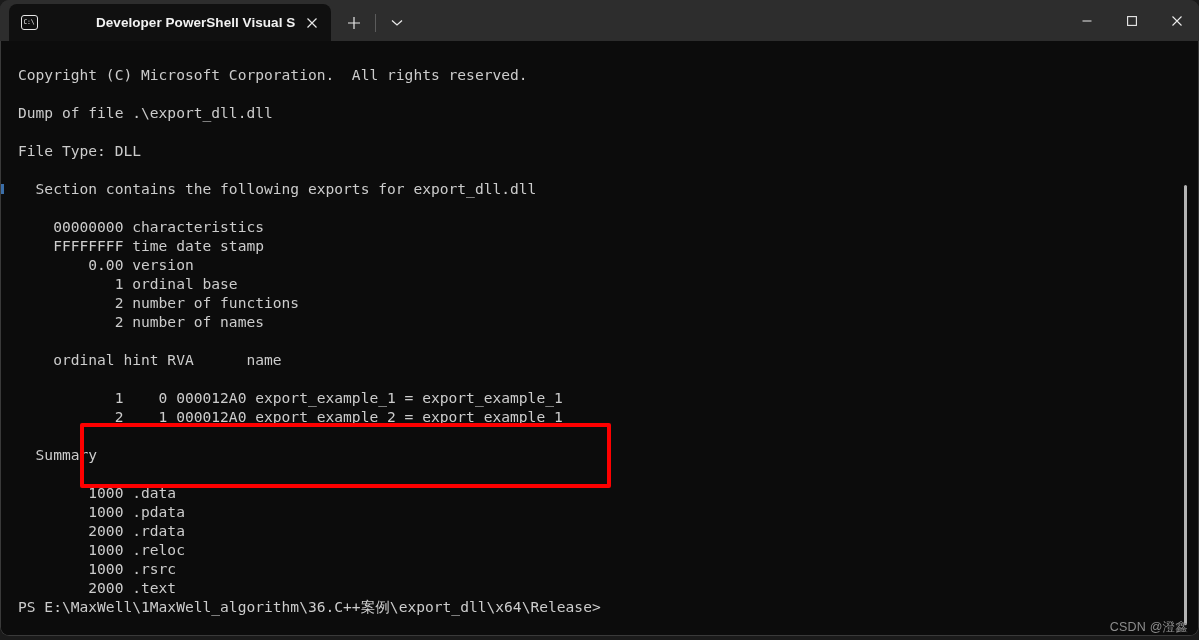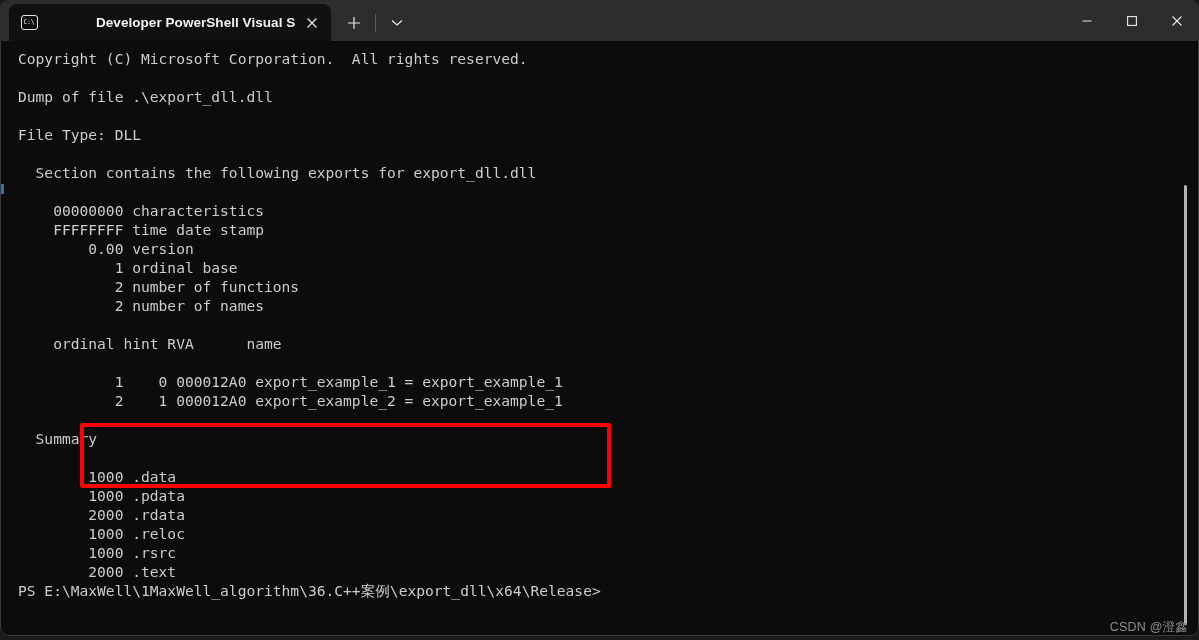--- a/index.html
+++ b/index.html
@@ -159,21 +159,21 @@
   .term {
     position: absolute;
     left: 0; top: 0;
     width: 1199px;
     height: 595px;
     background: #0c0c0c;
     font-family: "DejaVu Sans Mono", monospace;
     font-size: 14.6px;
     line-height: 19px;
     color: #ccc;
-    padding: 8px 0 0 17px;
+    padding: 24px 0 0 17px;
     white-space: pre;
     letter-spacing: 0px;
   }
 
   .term .line {
     height: 19px;
     color: #cccccc;
     white-space: pre;
   }
   .term .line.blank { color: transparent; }

